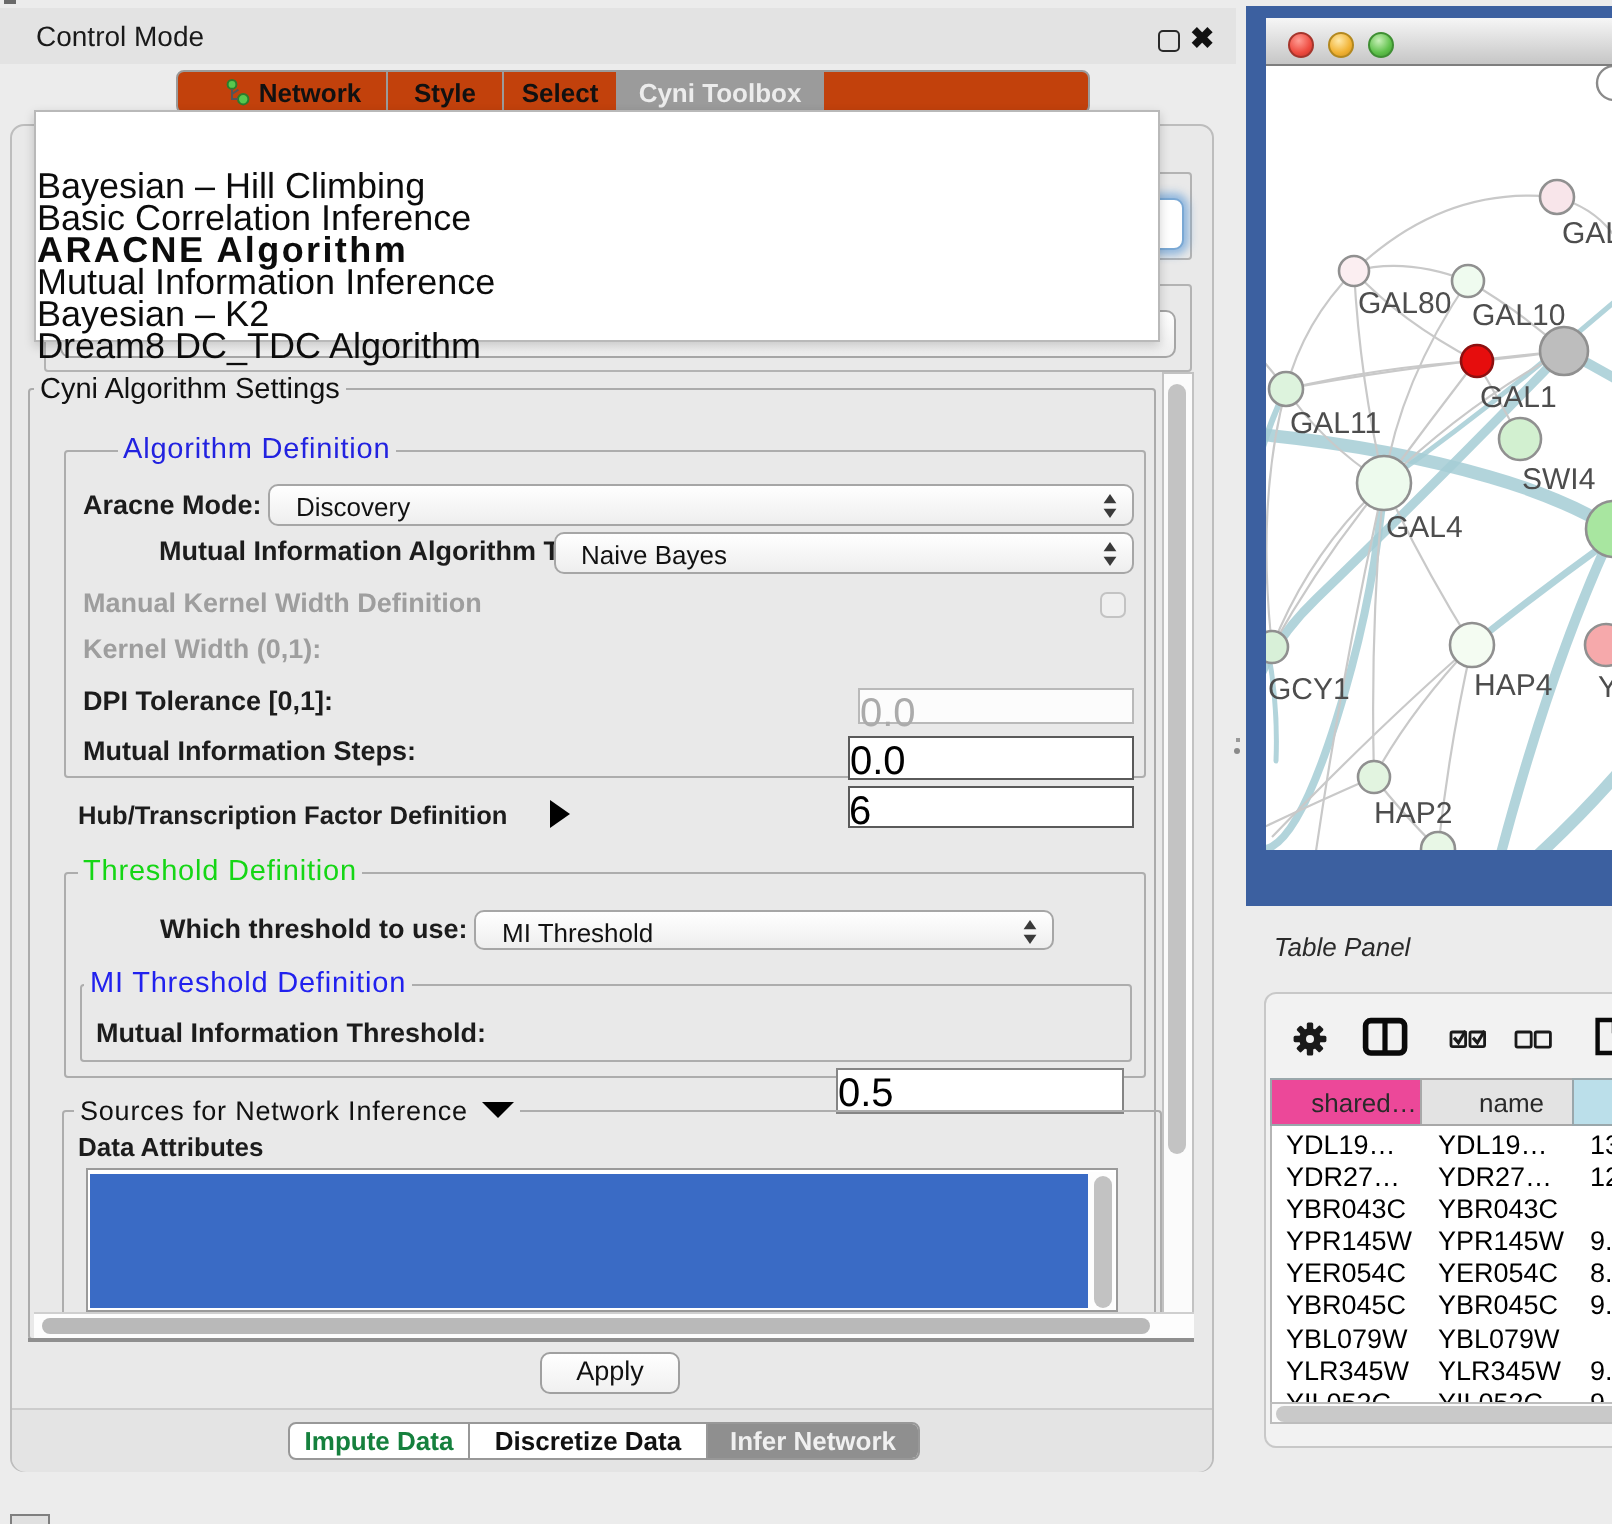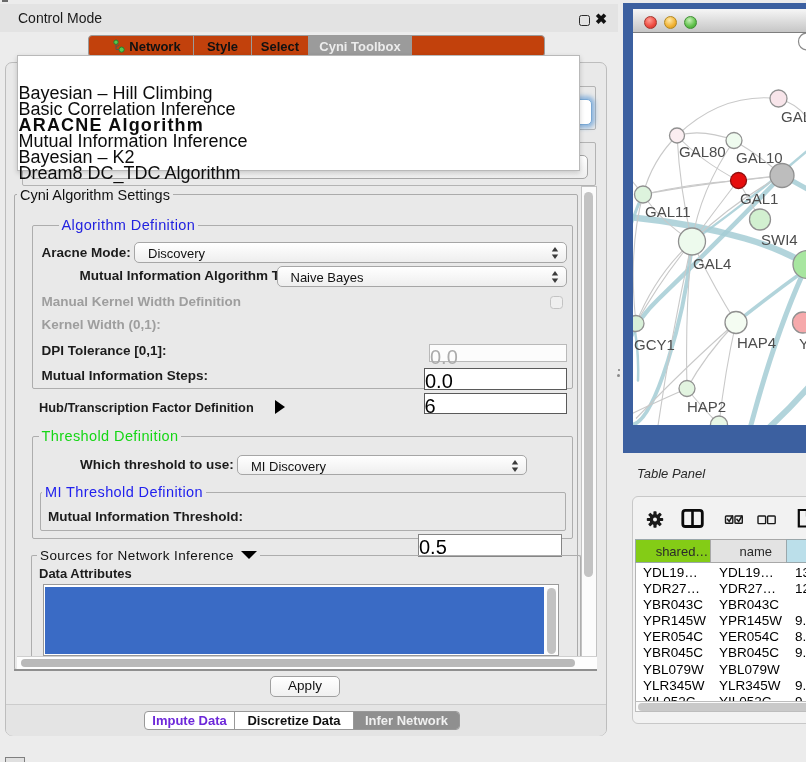--- a/index.html
+++ b/index.html
@@ -75,21 +75,21 @@
 <div class="tfield" style="left:423.5px;top:365px;width:143.5px;height:21px;">6</div>
 
 <div class="abs blab" style="left:39px;top:400px;font-size:12.8px;">Hub/Transcription Factor Definition</div>
 <div class="abs" style="left:275px;top:400px;width:0;height:0;border-left:10px solid #000;border-top:7.5px solid transparent;border-bottom:7.5px solid transparent;"></div>
 
 <div class="fset" style="left:32px;top:436px;width:540.5px;height:103px;">
     <span style="color:#15d615;">Threshold Definition</span>
   </div>
 <div class="abs blab" style="left:80px;top:457px;">Which threshold to use:</div>
 <div class="combo" style="left:237px;top:455px;width:290px;height:20px;">
-    <span class="ct">MI Discovery</span>
+    <span class="ct">MI Threshold</span>
     <svg width="10" height="12" viewBox="0 0 10 12">
       <path d="M5 0 L8.2 4.6 L1.8 4.6 Z" fill="#3a3a3a"></path>
       <path d="M5 12 L8.2 7.4 L1.8 7.4 Z" fill="#3a3a3a"></path>
     </svg>
   </div>
 <div class="fset" style="left:39.5px;top:492px;width:526.5px;height:39px;">
     <span style="left:1.5px;color:#2121ee;">MI Threshold Definition</span>
   </div>
 <div class="abs blab" style="left:48px;top:509px;">Mutual Information Threshold:</div>
 <div class="tfield" style="left:418px;top:506px;width:143.5px;height:23px;border:1.4px solid #858585;">0.5</div>
@@ -107,21 +107,21 @@
 <div class="abs" style="left:581px;top:186px;width:16px;height:484px;background:#fbfbfb;border:1px solid #c2c2c2;box-sizing:border-box;"></div>
 <div class="abs" style="left:584px;top:192px;width:8.7px;height:385px;background:#c3c3c3;border-radius:4.5px;"></div>
 <div class="abs" style="left:17px;top:656px;width:580px;height:14px;background:#fdfdfd;border-top:1px solid #cfcfcf;box-sizing:border-box;"></div>
 <div class="abs" style="left:21px;top:658.5px;width:554px;height:8px;background:#b9b9b9;border-radius:4.5px;"></div>
 <div class="abs" style="left:14px;top:669px;width:583px;height:1.5px;background:#8f8f8f;"></div>
 
 <div class="abs" style="left:270px;top:676px;width:68px;height:18px;border:1px solid #a0a0a0;border-radius:5px;background:linear-gradient(#ffffff,#f0f0f0);text-align:center;font-size:13.5px;color:#111;padding-top:1px;box-sizing:content-box;">Apply</div>
 
 <div class="abs" style="left:6px;top:704px;width:600px;height:31px;background:#e4e4e4;border-top:1px solid #cccccc;border-radius:0 0 7px 7px;"></div>
 <div class="abs" style="left:144px;top:710.5px;width:316px;height:19px;border:1px solid #989898;border-radius:4px;background:#fff;display:flex;overflow:hidden;box-sizing:border-box;">
-  <div style="width:90px;border-right:1px solid #989898;box-sizing:border-box;display:flex;align-items:center;justify-content:center;font-size:13px;font-weight:bold;color:#6d28d9;">Impute Data</div>
+  <div style="width:90px;border-right:1px solid #989898;box-sizing:border-box;display:flex;align-items:center;justify-content:center;font-size:13px;font-weight:bold;color:#15803d;">Impute Data</div>
   <div style="width:119px;border-right:1px solid #989898;box-sizing:border-box;display:flex;align-items:center;justify-content:center;font-size:13px;font-weight:bold;color:#111;">Discretize Data</div>
   <div style="flex:1;display:flex;align-items:center;justify-content:center;font-size:13px;font-weight:bold;color:#f0f0f0;background:#8f8f8f;">Infer Network</div>
 </div>
 
 <div class="abs" style="left:5px;top:757px;width:18px;height:10px;border:1.5px solid #7f7f7f;background:#e0e0e0;"></div>
 
 <div class="abs" style="left:618px;top:369px;width:2px;height:2px;background:#9a9a9a;"></div>
 <div class="abs" style="left:617px;top:374px;width:3px;height:3px;background:#8a8a8a;border-radius:50%;"></div>
 
 <div class="abs" style="left:16.5px;top:55px;width:563px;height:115.5px;background:#fff;border:1px solid #b9b9b9;box-shadow:0 2px 5px rgba(0,0,0,0.18);box-sizing:border-box;">
@@ -236,21 +236,21 @@
       <rect x="102" y="19" width="7.3" height="7.3" rx="0.8"></rect>
       <path d="M94 21.8 l2.2 2.6 l3.6-6" stroke-width="1.6"></path>
       <path d="M103.5 21.8 l2.2 2.6 l3.6-6" stroke-width="1.6"></path>
       <rect x="125" y="19" width="7.6" height="7.6" rx="0.8"></rect>
       <rect x="134.6" y="19" width="7.6" height="7.6" rx="0.8"></rect>
     </g>
     <path d="M165.8 13 h8.2 l5.2 5.2 v11.3 h-13.4 z M174 13 v5.5 h5.9" fill="none" stroke="#0a0a0a" stroke-width="2.2"></path>
   </svg>
 
   <div style="position:absolute;left:2px;top:42px;width:176px;height:173px;background:#fff;border:1px solid #b5b5b5;border-bottom:none;box-sizing:border-box;"></div>
-  <div style="position:absolute;left:2px;top:42px;width:76px;height:24px;background:#84cc16;border:1px solid #9aa7ab;box-sizing:border-box;text-align:center;font-size:13px;color:#2a2a2a;line-height:23px;padding-left:18px;">shared…</div>
+  <div style="position:absolute;left:2px;top:42px;width:76px;height:24px;background:#ec4899;border:1px solid #9aa7ab;box-sizing:border-box;text-align:center;font-size:13px;color:#2a2a2a;line-height:23px;padding-left:18px;">shared…</div>
   <div style="position:absolute;left:77px;top:42px;width:76.5px;height:24px;background:#e3e3e3;border:1px solid #a8a8a8;box-sizing:border-box;text-align:center;font-size:13px;color:#2a2a2a;line-height:23px;padding-left:15px;">name</div>
   <div style="position:absolute;left:152.5px;top:42px;width:27px;height:24px;background:#bbdfea;border:1px solid #9aa7ab;box-sizing:border-box;"></div>
   <div style="position:absolute;left:10px;top:68px;width:80px;font-size:13.5px;color:#000;line-height:16.1px;">YDL19…<br>YDR27…<br>YBR043C<br>YPR145W<br>YER054C<br>YBR045C<br>YBL079W<br>YLR345W<br>YIL052C</div>
   <div style="position:absolute;left:86px;top:68px;width:80px;font-size:13.5px;color:#000;line-height:16.1px;">YDL19…<br>YDR27…<br>YBR043C<br>YPR145W<br>YER054C<br>YBR045C<br>YBL079W<br>YLR345W<br>YIL052C</div>
   <div style="position:absolute;left:162px;top:68px;width:24px;font-size:13.5px;color:#000;line-height:16.1px;">13<br>12<br>&nbsp;<br>9.<br>8.<br>9.<br>&nbsp;<br>9.<br>9.</div>
 
   <div style="position:absolute;left:2px;top:204px;width:176px;height:11px;background:#fafafa;border:1px solid #bdbdbd;box-sizing:border-box;"></div>
   <div style="position:absolute;left:5px;top:205.5px;width:180px;height:8px;background:#c9c9c9;border-radius:4.5px;"></div>
 </div>
 

